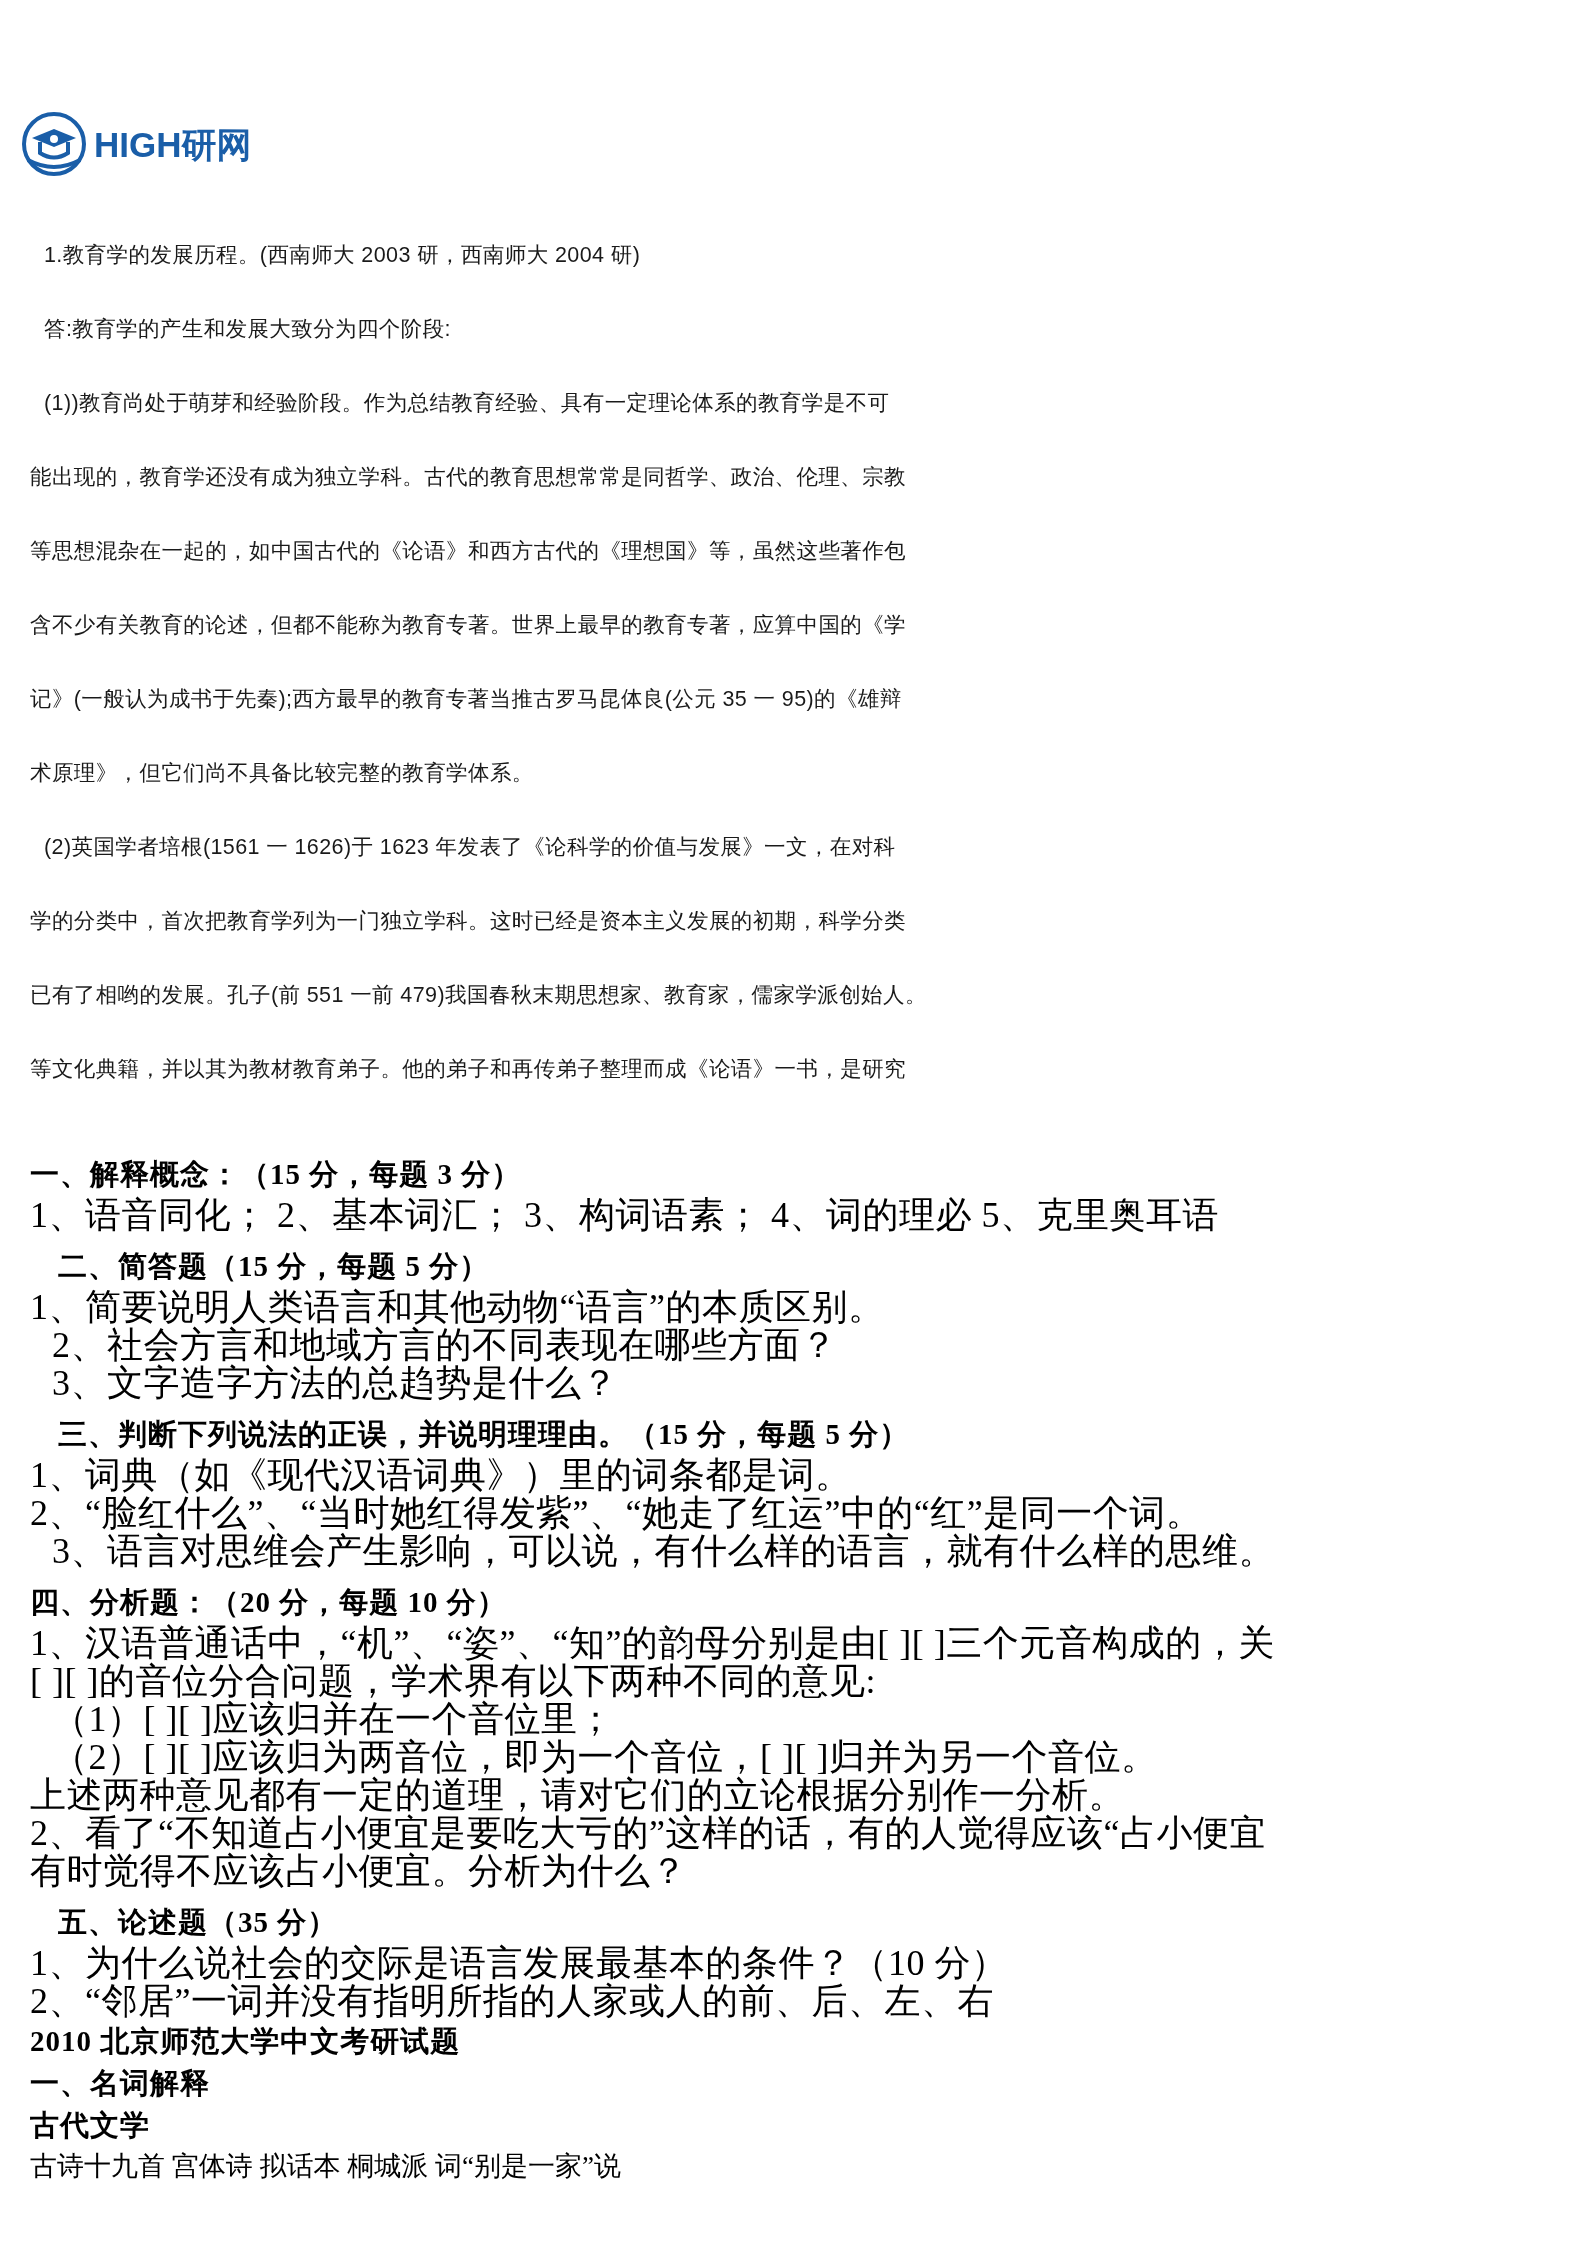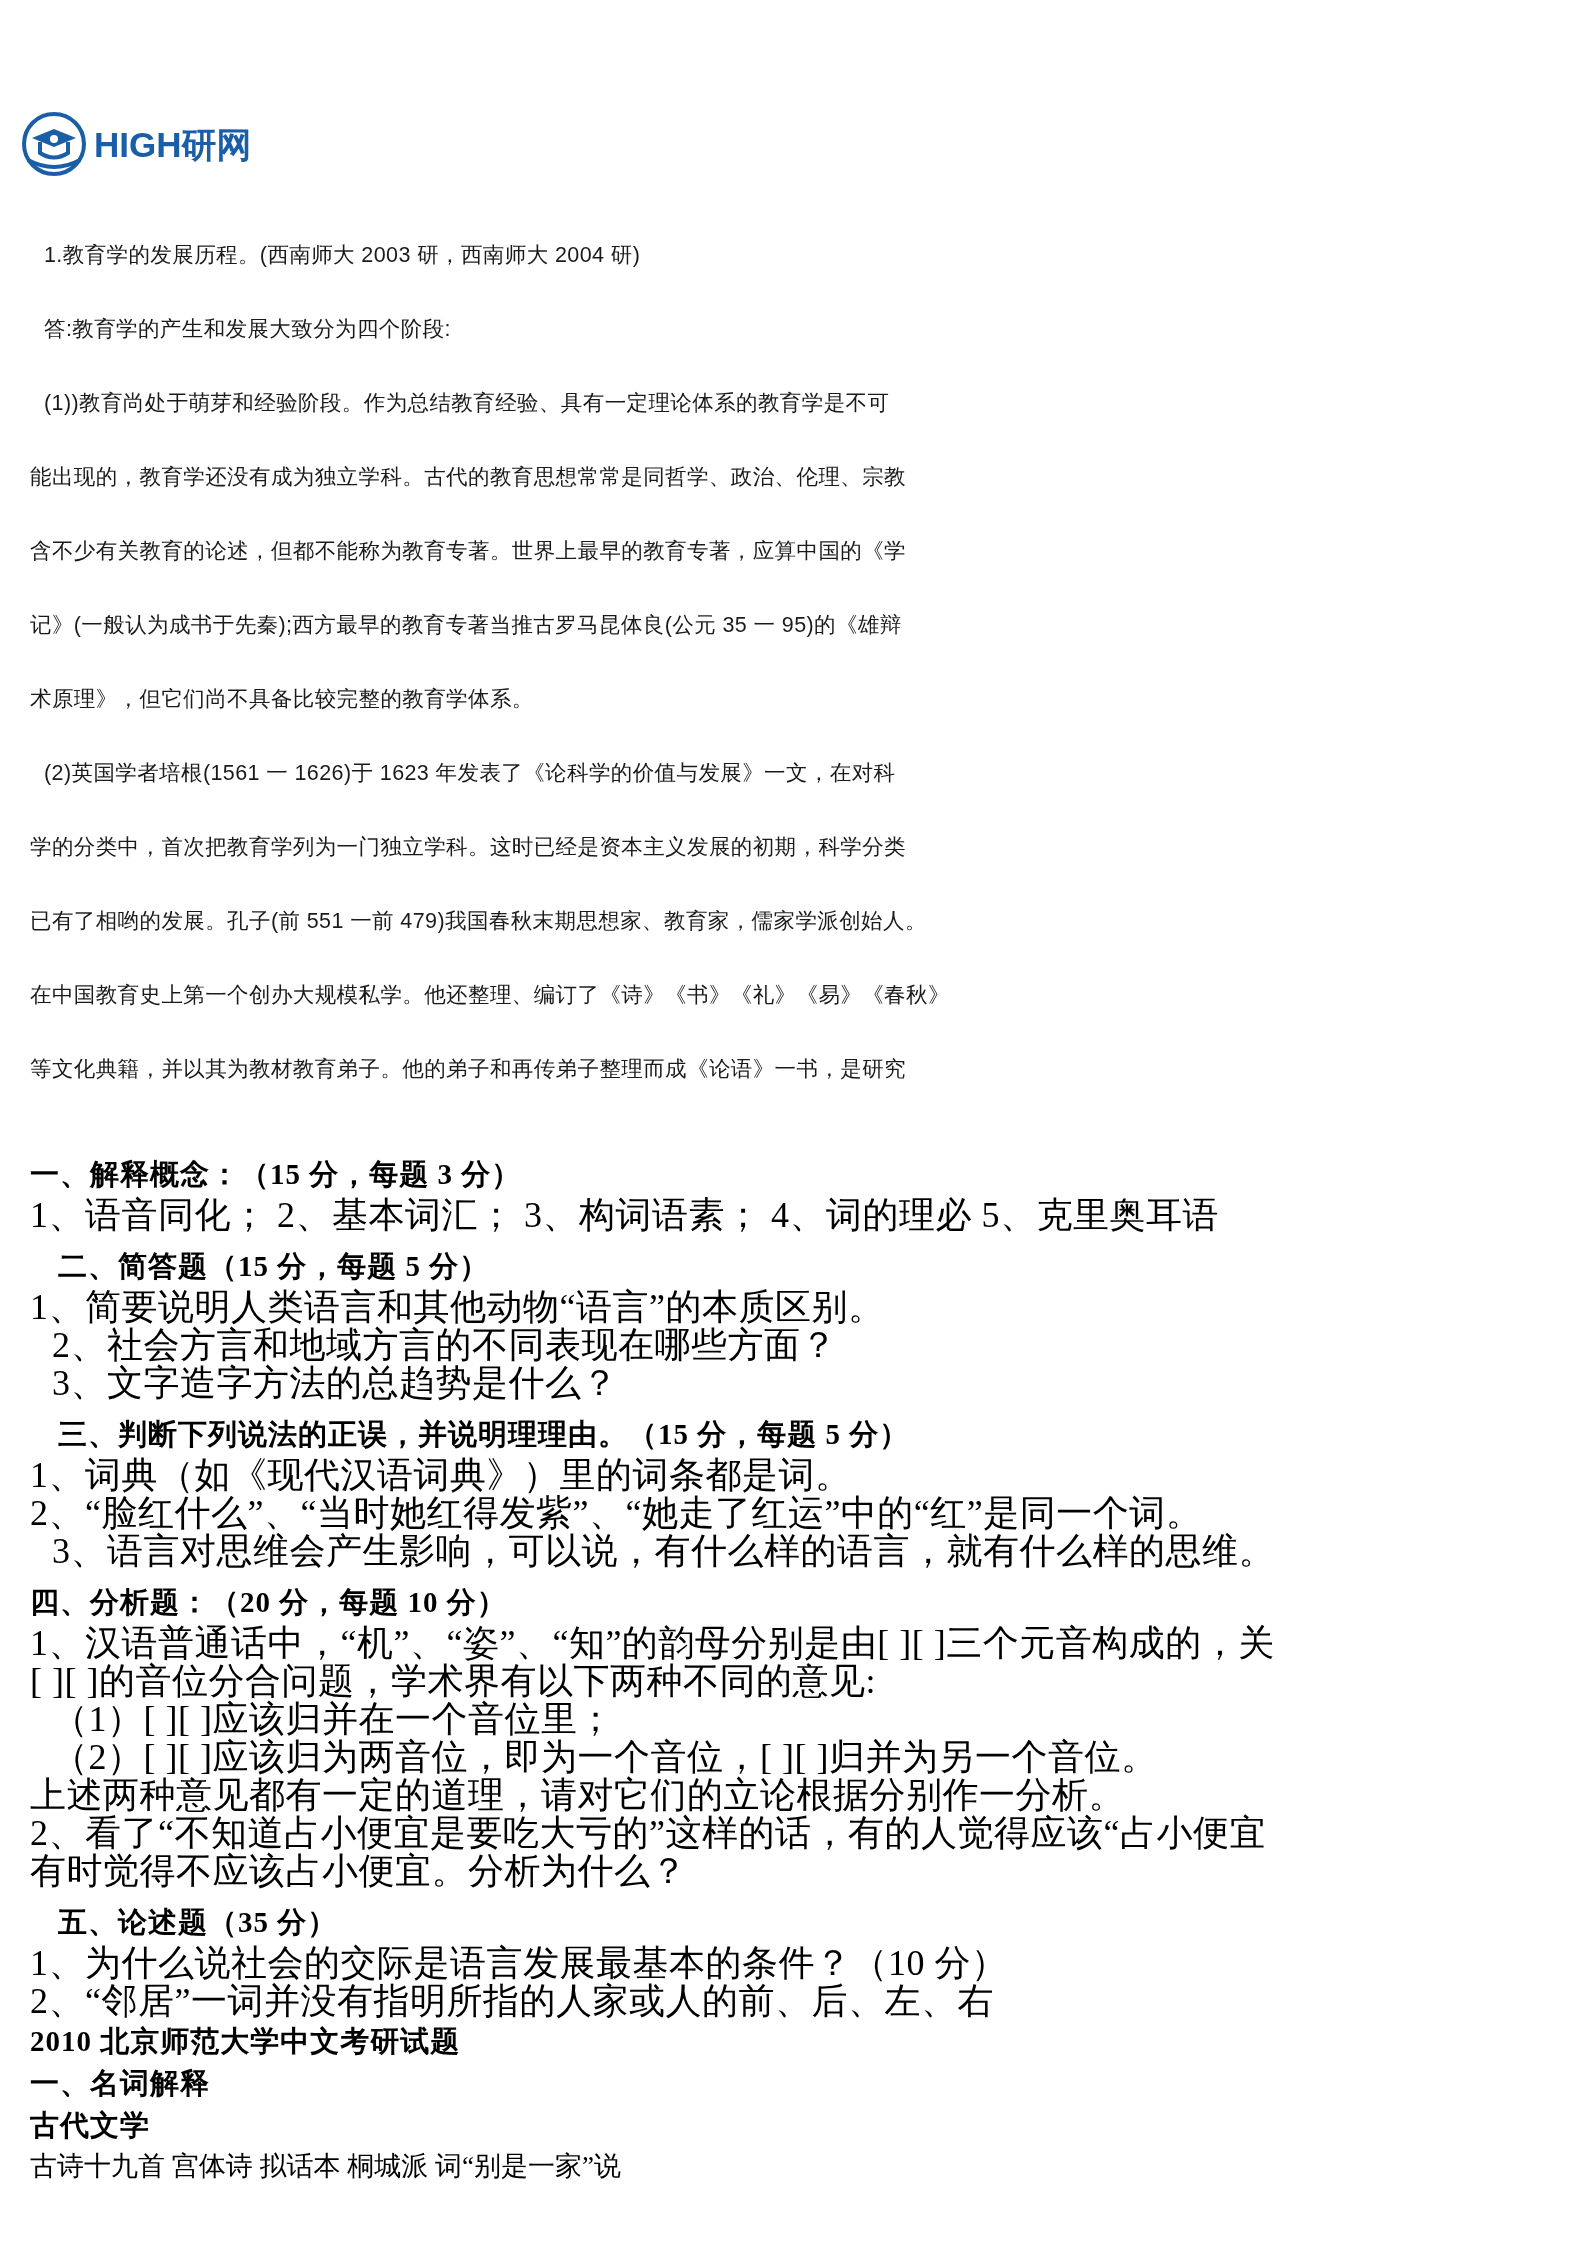--- a/index.html
+++ b/index.html
@@ -118,27 +118,27 @@
     <div class="logo-text">
       <span class="high">HIGH</span><span class="cn">研网</span>
     </div>
   </div>
 
   <div class="doc-body">
     <div class="para indent">1.教育学的发展历程。(西南师大 2003 研，西南师大 2004 研)</div>
     <div class="para indent">答:教育学的产生和发展大致分为四个阶段:</div>
     <div class="para indent">(1))教育尚处于萌芽和经验阶段。作为总结教育经验、具有一定理论体系的教育学是不可</div>
     <div class="para">能出现的，教育学还没有成为独立学科。古代的教育思想常常是同哲学、政治、伦理、宗教</div>
+    <div class="para">等思想混杂在一起的，如中国古代的《论语》和西方古代的《理想国》等，虽然这些著作包</div>
     <div class="para">含不少有关教育的论述，但都不能称为教育专著。世界上最早的教育专著，应算中国的《学</div>
     <div class="para">记》(一般认为成书于先秦);西方最早的教育专著当推古罗马昆体良(公元 35 一 95)的《雄辩</div>
     <div class="para">术原理》，但它们尚不具备比较完整的教育学体系。</div>
     <div class="para indent">(2)英国学者培根(1561 一 1626)于 1623 年发表了《论科学的价值与发展》一文，在对科</div>
     <div class="para">学的分类中，首次把教育学列为一门独立学科。这时已经是资本主义发展的初期，科学分类</div>
     <div class="para">已有了相哟的发展。孔子(前 551 一前 479)我国春秋末期思想家、教育家，儒家学派创始人。</div>
-    <div class="para">在中国教育史上第一个创办大规模私学。他还整理、编订了《诗》《书》《礼》《易》《春秋》</div>
     <div class="para">等文化典籍，并以其为教材教育弟子。他的弟子和再传弟子整理而成《论语》一书，是研究</div>
   </div>
 
   <div class="exam">
 
     <div class="hd">一、解释概念：（15 分，每题 3 分）</div>
     <div class="ln">1、语音同化； 2、基本词汇； 3、构词语素； 4、词的理必 5、克里奥耳语</div>
 
     <div class="hd ind">二、简答题（15 分，每题 5 分）</div>
     <div class="ln">1、简要说明人类语言和其他动物“语言”的本质区别。</div>

